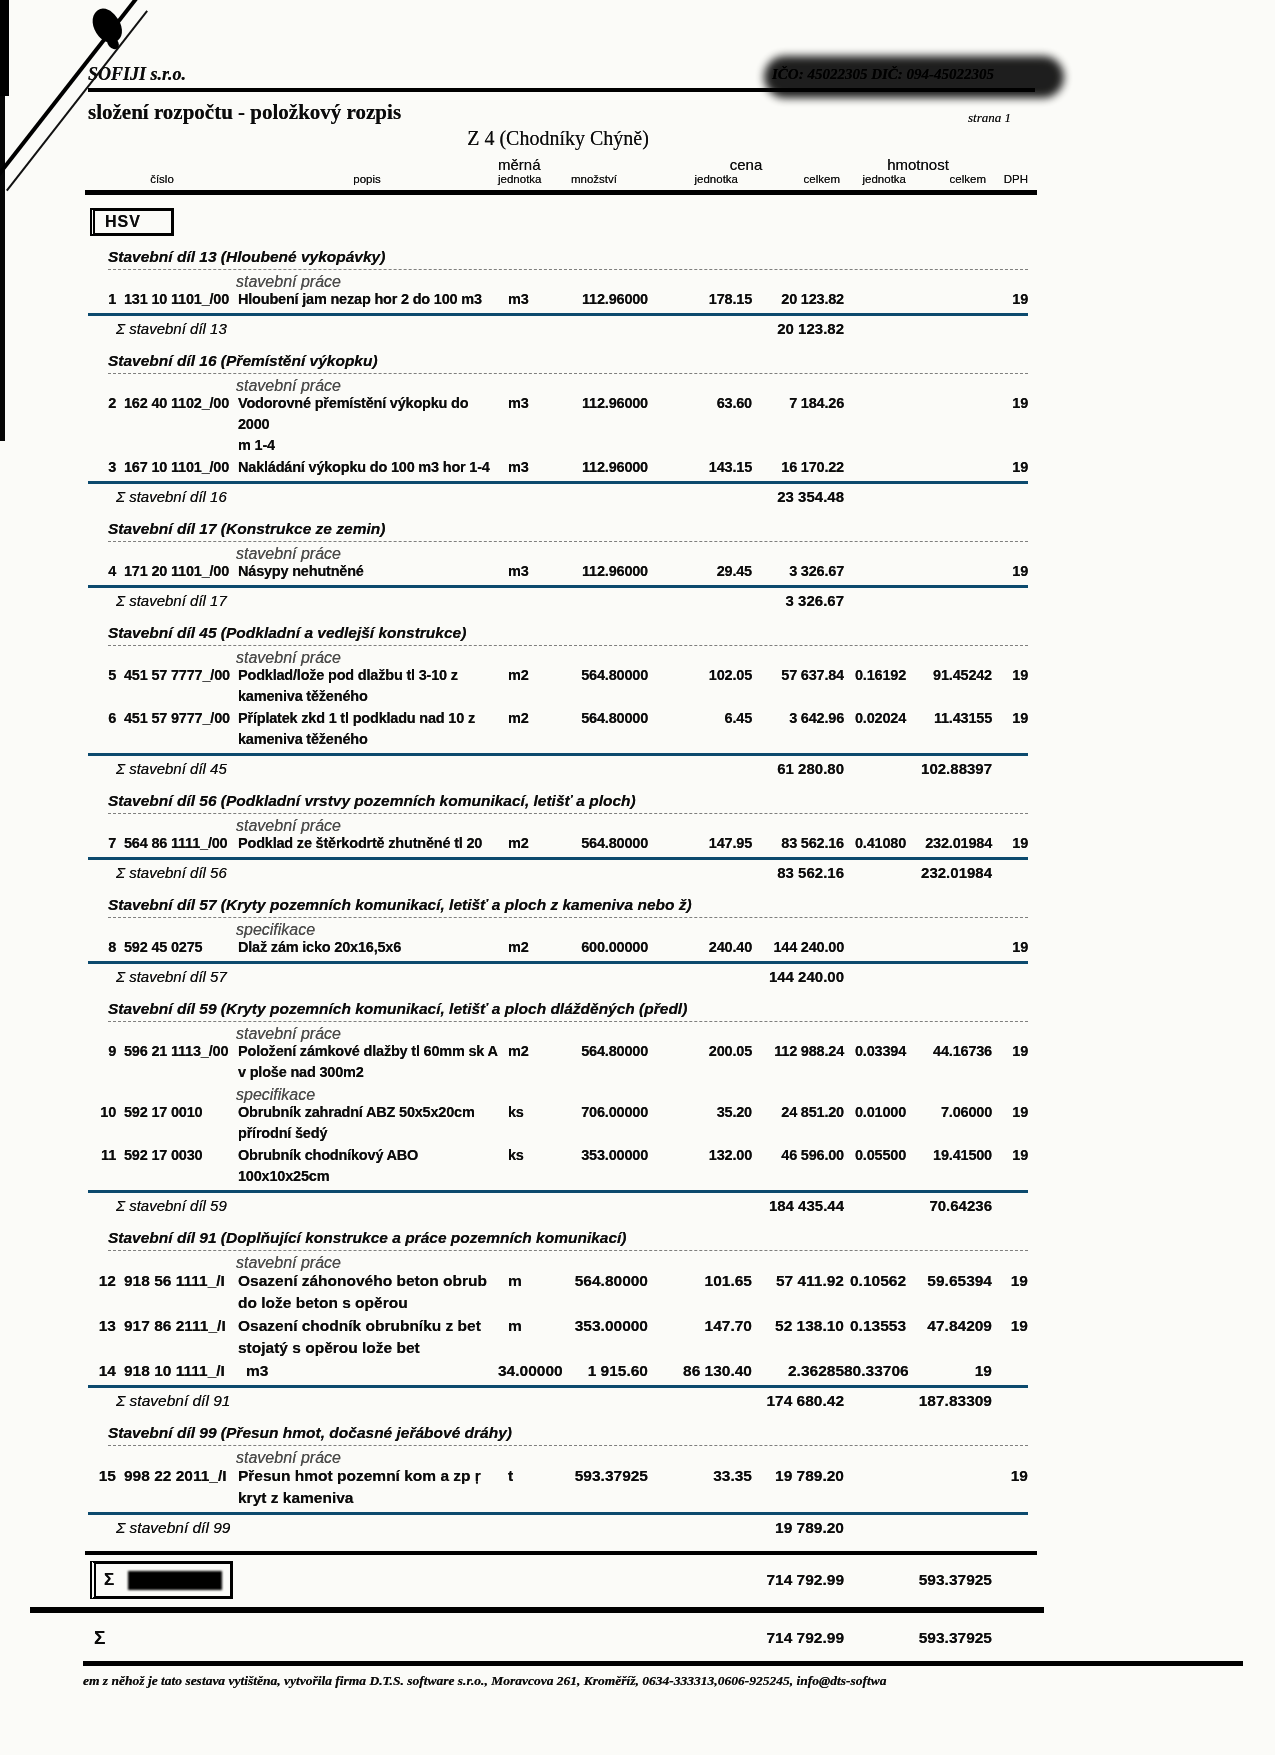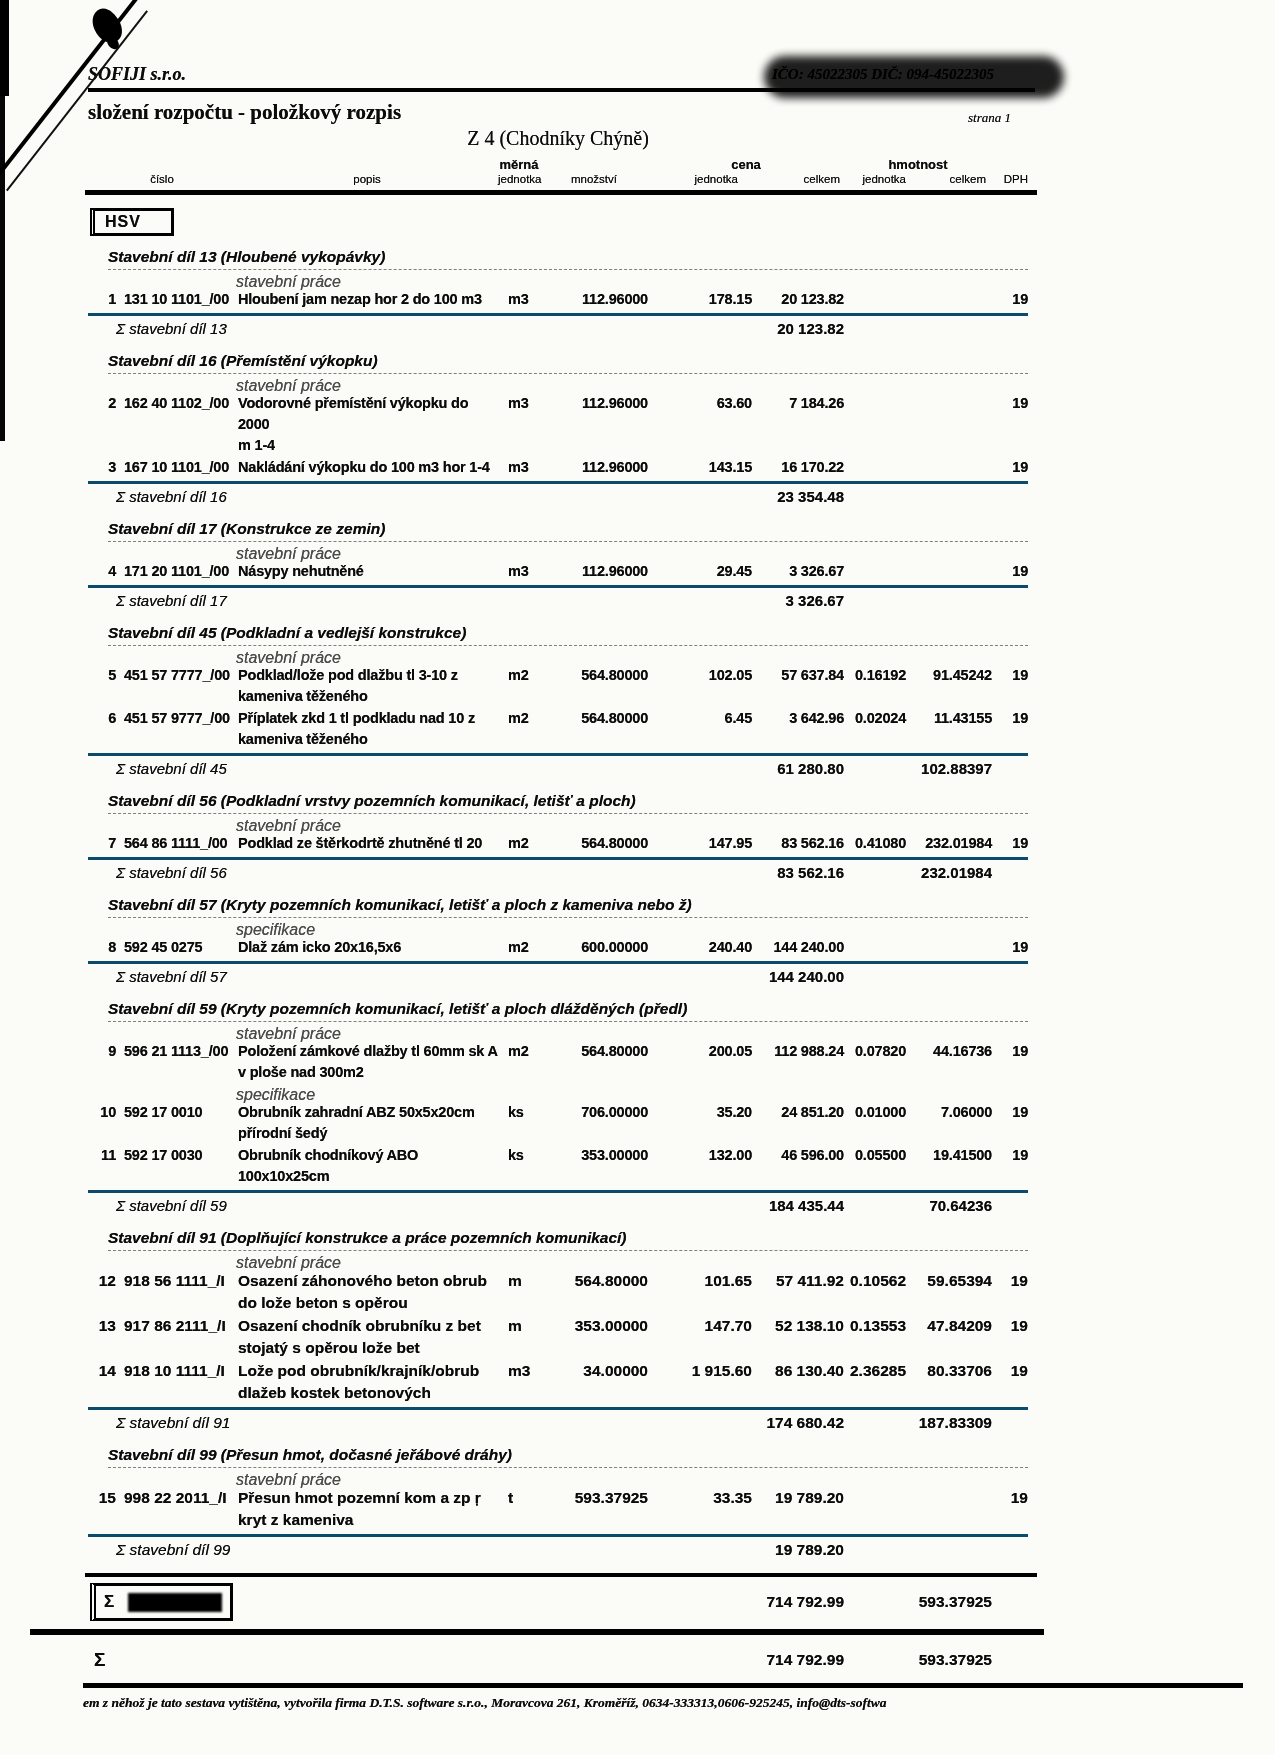--- a/index.html
+++ b/index.html
@@ -32,21 +32,21 @@
   .doc-title{margin-top:8px;margin-left:88px;width:940px;text-align:left;
     font-family:"Liberation Serif",serif;font-weight:bold;font-size:21px;}
   .page-label{position:absolute;left:968px;top:110px;
     font-family:"Liberation Serif",serif;font-style:italic;font-size:13px;}
   .doc-subtitle{margin-top:2px;margin-left:88px;width:940px;text-align:center;
     font-family:"Liberation Serif",serif;font-size:20px;}
   
   .table-area{margin-left:88px;width:940px;}
   .row{display:grid;grid-template-columns:28px 120px 262px 42px 108px 104px 92px 62px 86px 36px;
     align-items:start;}
-  .colhead{font-size:13px;line-height:14px;font-weight:bold;margin-top:8px;}
+  .colhead{font-size:15px;line-height:14px;font-weight:normal;margin-top:8px;}
   .colhead .g-merna{grid-column:4;text-align:center;}
   .colhead .g-cena{grid-column:6/8;text-align:center;}
   .colhead .g-hmot{grid-column:8/10;text-align:center;}
   .colhead2{font-size:11.5px;line-height:14px;font-weight:normal;}
   .colhead2 .h-cislo{grid-column:1/3;text-align:center;}
   .colhead2 .h-popis{grid-column:3;text-align:center;}
   .colhead2 .h-mj{grid-column:4;text-align:center;}
   .colhead2 .h-mnoz{grid-column:5;text-align:center;}
   .colhead2 .h-cj{grid-column:6;text-align:right;padding-right:14px;}
   .colhead2 .h-cc{grid-column:7;text-align:right;padding-right:4px;}
@@ -304,21 +304,21 @@
         <div class="c-num">9</div>
         <div class="c-code">596 21 1113_/00</div>
         <div class="c-desc">
           <div class="desc-line">Položení zámkové dlažby tl 60mm sk A</div>
           <div class="desc-line">v ploše nad 300m2</div>
         </div>
         <div class="c-unit">m2</div>
         <div class="c-qty">564.80000</div>
         <div class="c-cj">200.05</div>
         <div class="c-cc">112 988.24</div>
-        <div class="c-hj">0.07820</div>
+        <div class="c-hj">0.03394</div>
         <div class="c-hc">44.16736</div>
         <div class="c-dph">19</div>
       </div>
       <div class="block-label">specifikace</div>
       <div class="row item">
         <div class="c-num">10</div>
         <div class="c-code">592 17 0010</div>
         <div class="c-desc">
           <div class="desc-line">Obrubník zahradní ABZ 50x5x20cm</div>
           <div class="desc-line">přírodní šedý</div>
@@ -379,24 +379,20 @@
         <div class="c-qty">353.00000</div>
         <div class="c-cj">147.70</div>
         <div class="c-cc">52 138.10</div>
         <div class="c-hj">0.13553</div>
         <div class="c-hc">47.84209</div>
         <div class="c-dph">19</div>
       </div>
       <div class="row item lg">
         <div class="c-num">14</div>
         <div class="c-code">918 10 1111_/I</div>
-        <div class="c-desc">
-          <div class="desc-line">Lože pod obrubník/krajník/obrub</div>
-          <div class="desc-line">dlažeb kostek betonových</div>
-        </div>
         <div class="c-unit">m3</div>
         <div class="c-qty">34.00000</div>
         <div class="c-cj">1 915.60</div>
         <div class="c-cc">86 130.40</div>
         <div class="c-hj">2.36285</div>
         <div class="c-hc">80.33706</div>
         <div class="c-dph">19</div>
       </div>
       <div class="row sum-row lg">
         <div class="sum-label">Σ stavební díl 91</div>

